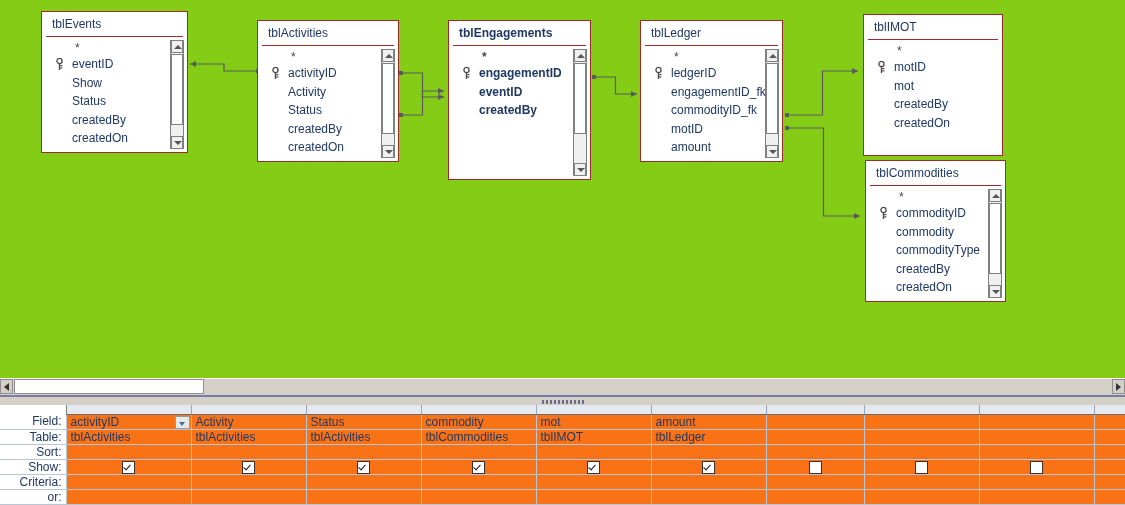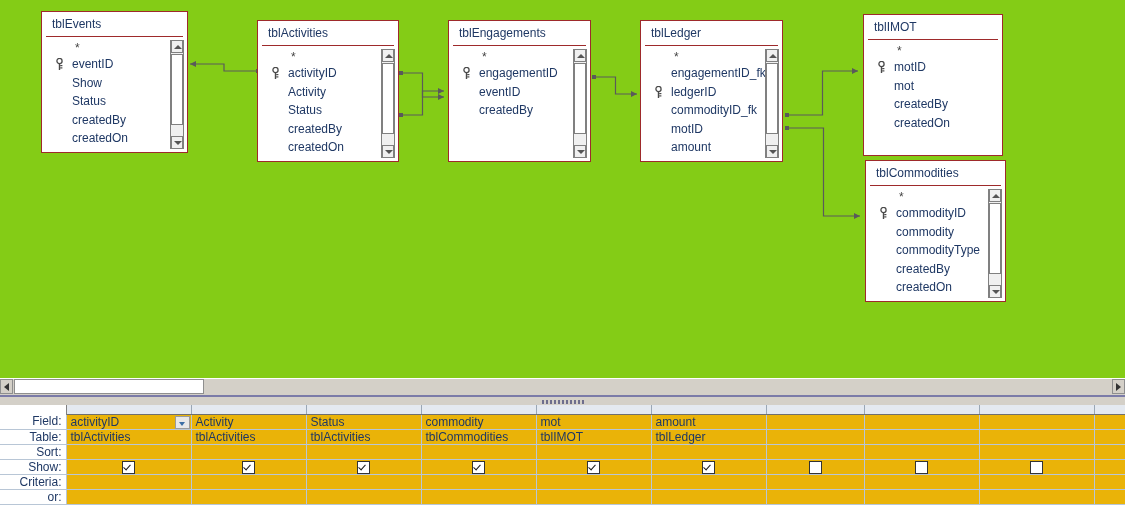--- a/index.html
+++ b/index.html
@@ -194,21 +194,21 @@
         transparent 2px, transparent 4px);
   }
 
   
   #grid-pane {
     position: absolute;
     left: 0;
     top: 405px;
     width: 1125px;
     height: 100px;
-    background: #eab308;
+    background: #f97316;
     overflow: hidden;
   }
   table.qgrid {
     border-collapse: collapse;
     table-layout: fixed;
     width: 1125px;
   }
   table.qgrid td {
     border-right: 1px solid #b8c6d6;
     border-bottom: 1px solid #b8c6d6;
@@ -372,21 +372,21 @@
             <div class="sb-btn up">
               <span class="sb-arrow"></span>
             </div>
             <div class="sb-thumb" style="top:13px;height:71px"></div>
             <div class="sb-btn down">
               <span class="sb-arrow"></span>
             </div>
           </div>
         </div>
       </div>
-      <div class="table-box" style="left: 448px; top: 20px; width: 143px; height: 142px;">
+      <div class="table-box" style="left: 448px; top: 20px; width: 143px; height: 160px; font-weight: bold;">
         <div class="tb-title">tblEngagements</div>
         <div class="tb-sep"></div>
         <div class="tb-body">
           <div class="fld star">*</div>
           <div class="fld"><svg class="keyicon" viewBox="0 0 9 13">
               <circle cx="4.5" cy="3" r="2.6" fill="none" stroke="#4a4a4a" stroke-width="1.3"></circle>
               <rect x="3.8" y="5" width="1.4" height="7" fill="#4a4a4a"></rect>
               <rect x="5.2" y="7" width="2.2" height="1.2" fill="#4a4a4a"></rect>
               <rect x="5.2" y="9.3" width="2.2" height="1.2" fill="#4a4a4a"></rect>
             </svg><span>engagementID</span></div>
@@ -401,27 +401,27 @@
               <span class="sb-arrow"></span>
             </div>
           </div>
         </div>
       </div>
       <div class="table-box" style="left: 640px; top: 20px; width: 143px; height: 142px;">
         <div class="tb-title">tblLedger</div>
         <div class="tb-sep"></div>
         <div class="tb-body">
           <div class="fld star">*</div>
-          <div class="fld"><span>engagementID_fk</span></div>
           <div class="fld"><svg class="keyicon" viewBox="0 0 9 13">
               <circle cx="4.5" cy="3" r="2.6" fill="none" stroke="#4a4a4a" stroke-width="1.3"></circle>
               <rect x="3.8" y="5" width="1.4" height="7" fill="#4a4a4a"></rect>
               <rect x="5.2" y="7" width="2.2" height="1.2" fill="#4a4a4a"></rect>
               <rect x="5.2" y="9.3" width="2.2" height="1.2" fill="#4a4a4a"></rect>
             </svg><span>ledgerID</span></div>
+          <div class="fld"><span>engagementID_fk</span></div>
           <div class="fld"><span>commodityID_fk</span></div>
           <div class="fld"><span>motID</span></div>
           <div class="fld"><span>amount</span></div>
           <div class="tb-scroll">
             <div class="sb-btn up">
               <span class="sb-arrow"></span>
             </div>
             <div class="sb-thumb" style="top:13px;height:71px"></div>
             <div class="sb-btn down">
               <span class="sb-arrow"></span>

